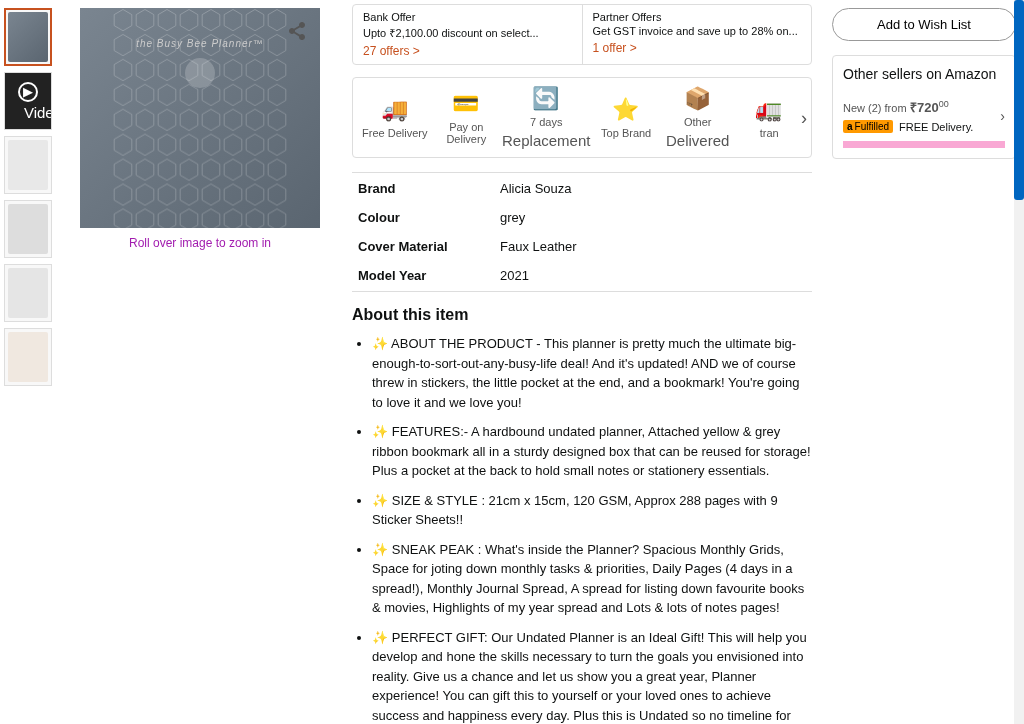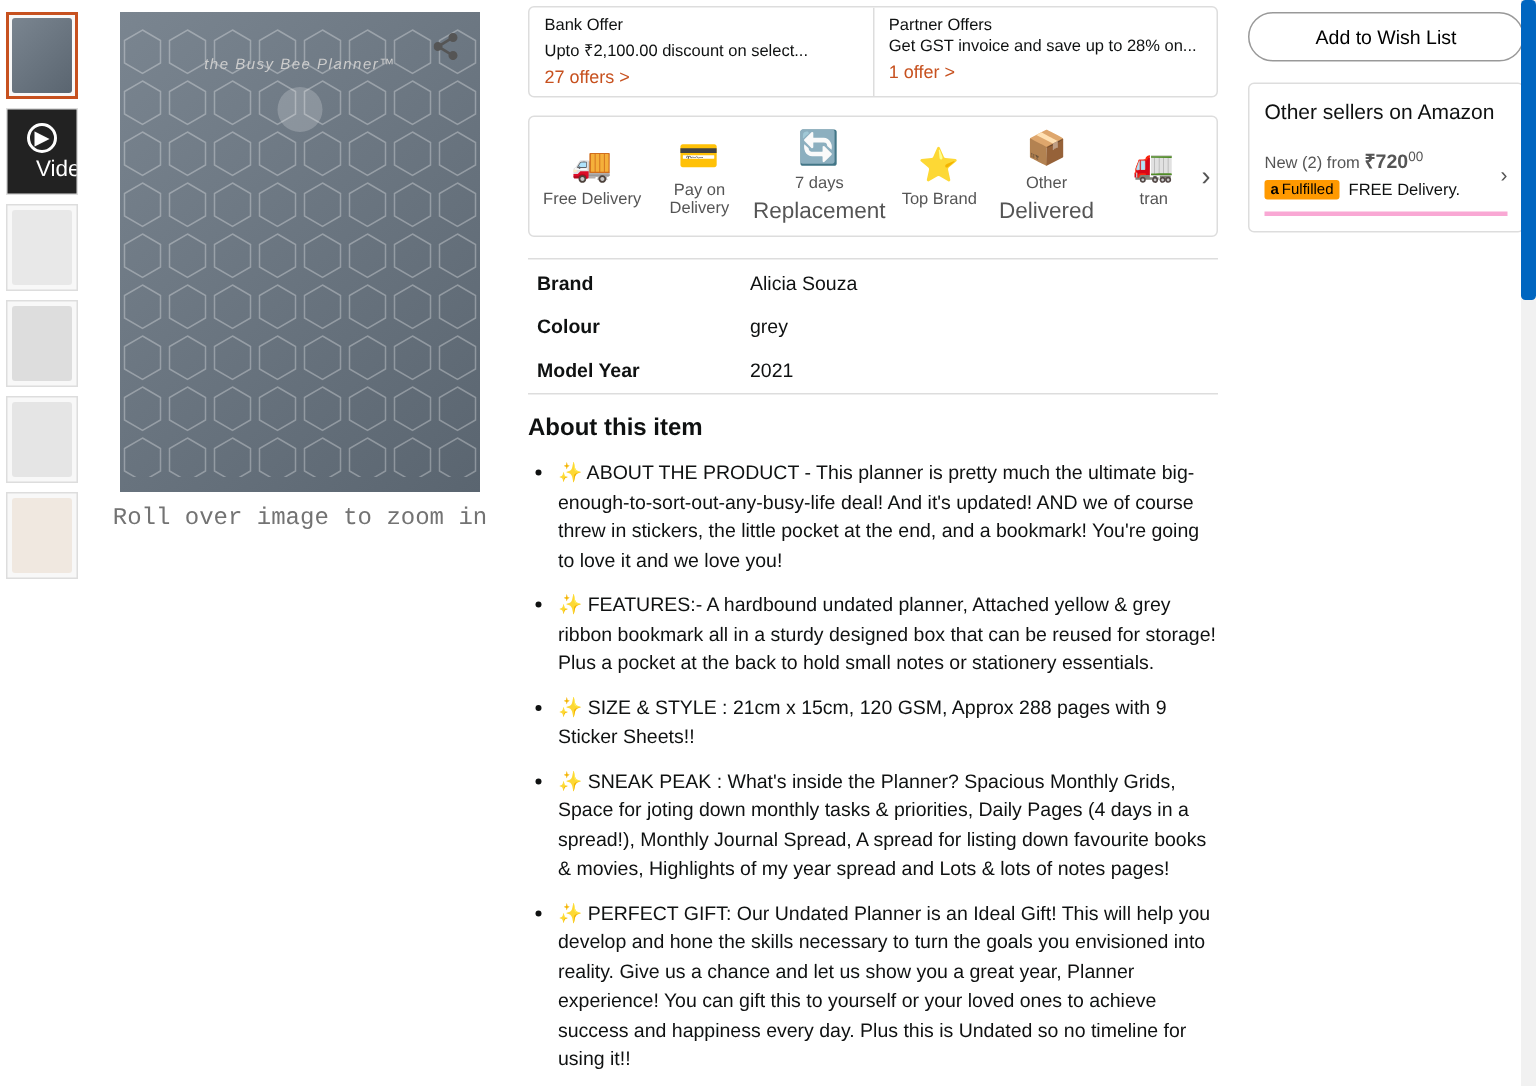--- a/index.html
+++ b/index.html
@@ -47,21 +47,21 @@
     .main-image-area {
       width: 280px;
       flex-shrink: 0;
       padding: 8px;
       display: flex;
       flex-direction: column;
       align-items: center;
     }
     .main-product-image {
       width: 240px;
-      height: 320px;
+      height: 220px;
       background: linear-gradient(135deg, #7a8590 0%, #5a6570 100%);
       position: relative;
       display: flex;
       align-items: center;
       justify-content: center;
       overflow: hidden;
     }
     
     .hex-pattern {
       position: absolute;
@@ -92,24 +92,23 @@
       width: 28px;
       height: 28px;
       display: flex;
       align-items: center;
       justify-content: center;
       cursor: pointer;
       color: #555;
       font-size: 16px;
     }
     .zoom-label {
-      font-size: 16px;
-      color: #737373;
+      font-size: 12px;
+      color: #a21caf;
       margin-top: 8px;
-      font-family: Liberation Mono, monospace;
     }
 
     
     .middle-content {
       flex: 1;
       padding: 4px 12px;
       overflow-y: auto;
     }
 
     
@@ -218,21 +217,21 @@
     .other-sellers-title {
       font-size: 14px;
       font-weight: normal;
       margin-bottom: 8px;
     }
     .seller-row {
       display: flex;
       align-items: center;
       justify-content: space-between;
       padding: 8px 0;
-      border-bottom: 3px solid #f9a8d4;
+      border-bottom: 7px solid #f9a8d4;
       cursor: pointer;
     }
     .seller-info { font-size: 12px; }
     .seller-new { font-size: 11px; color: #555; }
     .fulfilled-badge {
       display: inline-flex;
       align-items: center;
       gap: 2px;
       background: #FF9900;
       color: #000;
@@ -361,20 +360,24 @@
 
     <table class="details-table">
       <tbody>
         <tr>
           <td>Brand</td>
           <td>Alicia Souza</td>
         </tr>
         <tr>
           <td>Colour</td>
           <td>grey</td>
+        </tr>
+        <tr>
+          <td>Cover Material</td>
+          <td>Faux Leather</td>
         </tr>
         <tr>
           <td>Model Year</td>
           <td>2021</td>
         </tr>
       </tbody>
     </table>
 
     <div class="about-section">
       <div class="about-title">About this item</div>

